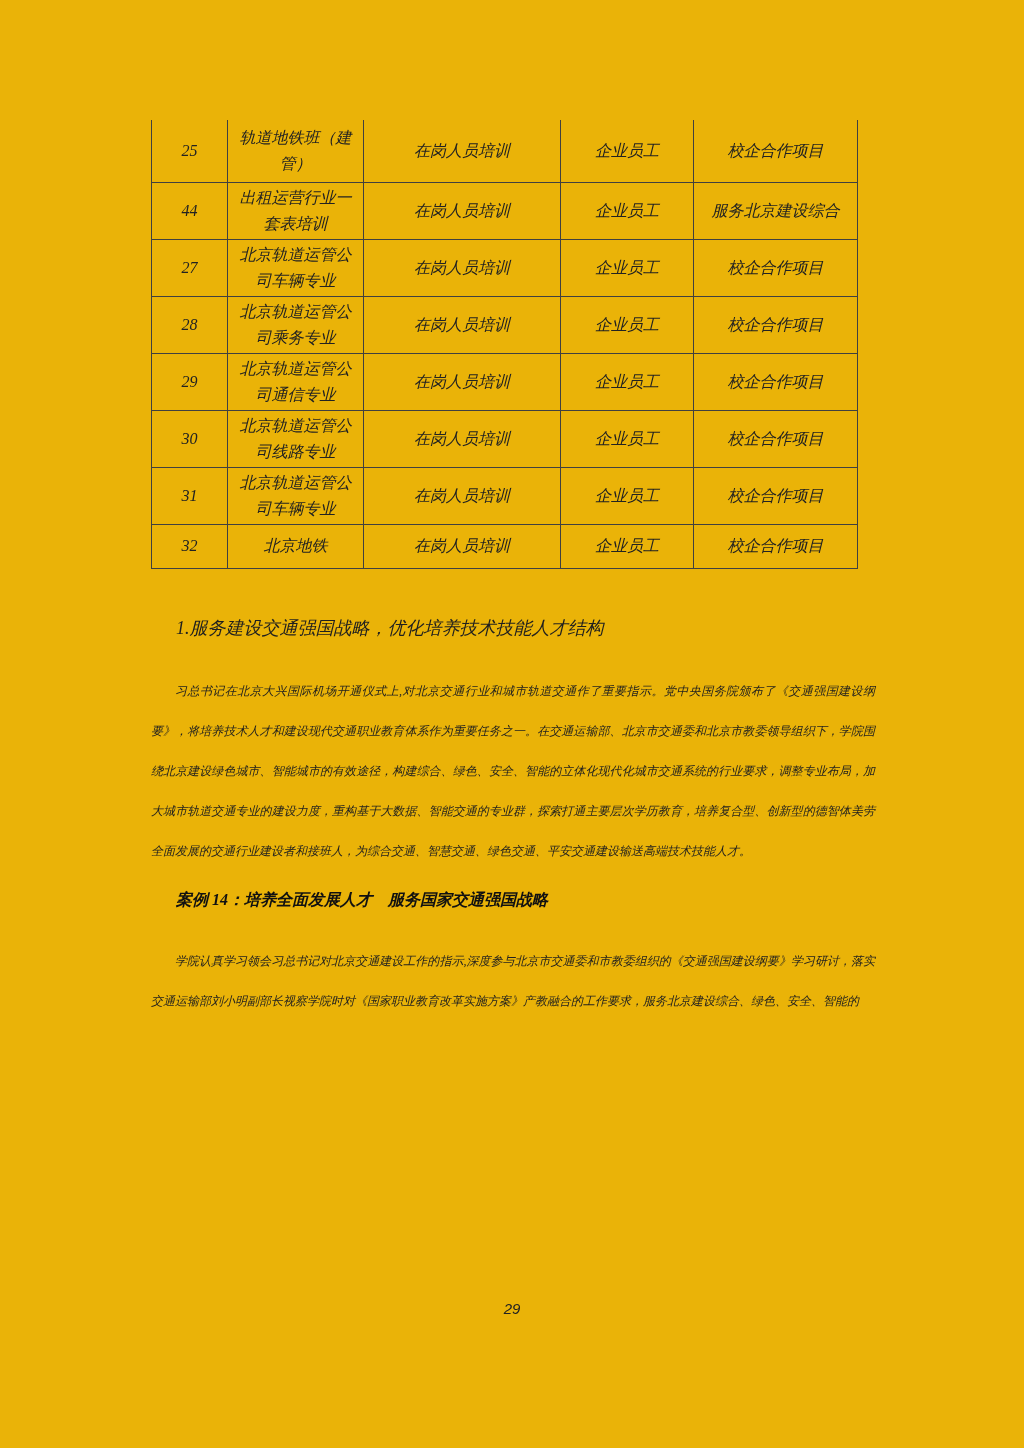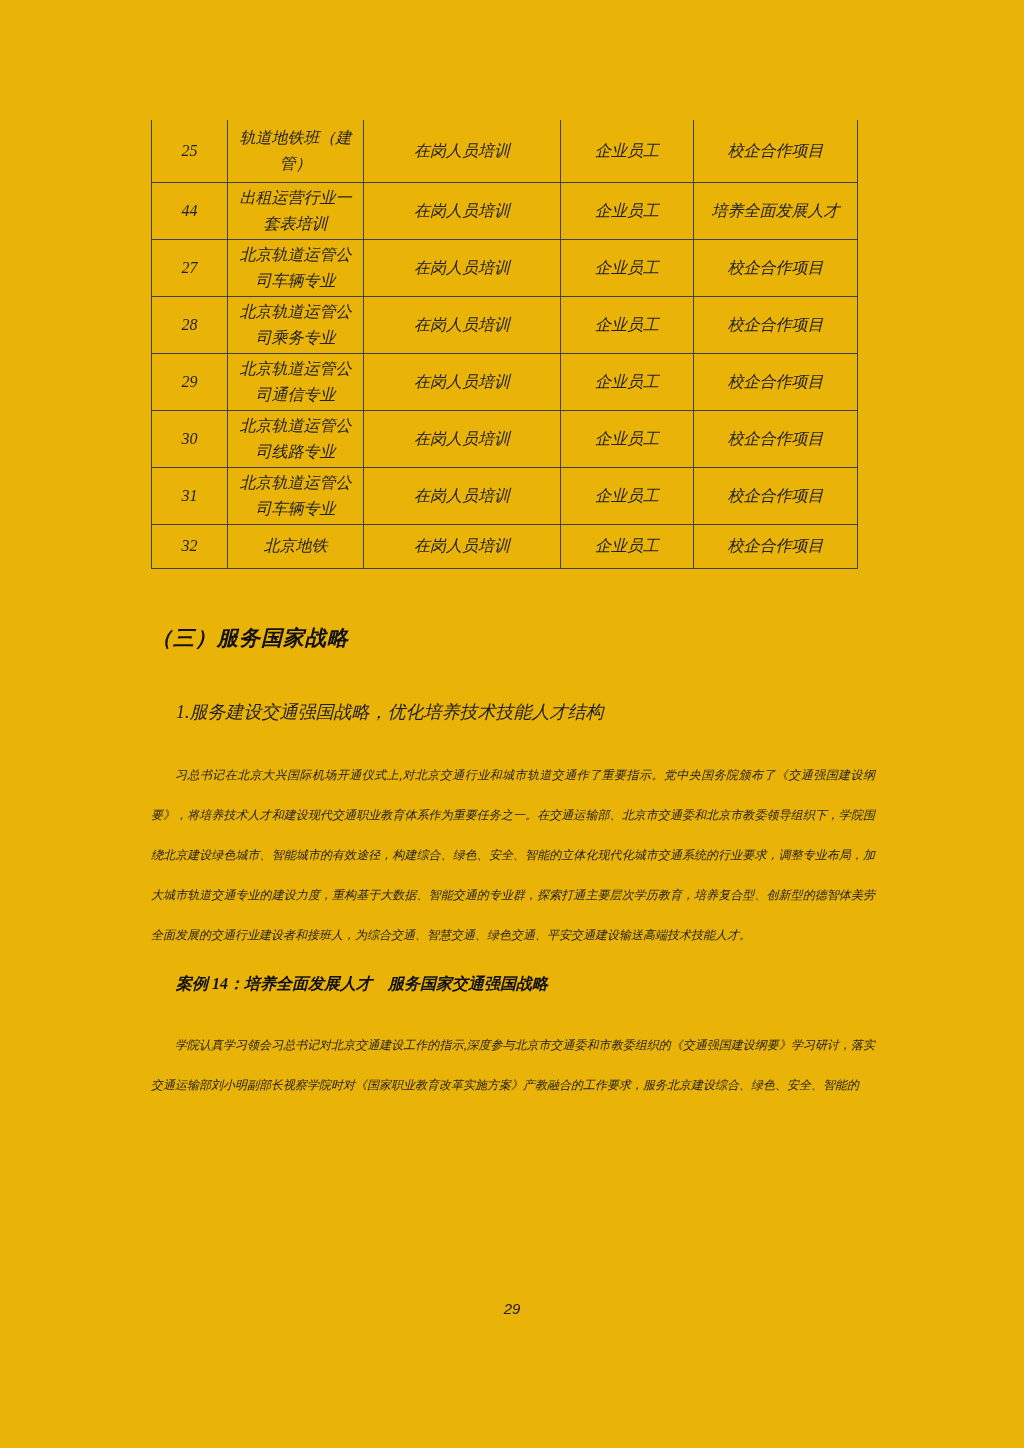--- a/index.html
+++ b/index.html
@@ -100,21 +100,21 @@
             <td>轨道地铁班（建管）</td>
             <td>在岗人员培训</td>
             <td>企业员工</td>
             <td>校企合作项目</td>
           </tr>
           <tr>
             <td>44</td>
             <td>出租运营行业一套表培训</td>
             <td>在岗人员培训</td>
             <td>企业员工</td>
-            <td>培养全面发展人才</td>
+            <td>服务北京建设综合</td>
           </tr>
           <tr>
             <td>27</td>
             <td>北京轨道运管公司车辆专业</td>
             <td>在岗人员培训</td>
             <td>企业员工</td>
             <td>校企合作项目</td>
           </tr>
           <tr>
             <td>28</td>
@@ -147,21 +147,20 @@
           <tr>
             <td>32</td>
             <td>北京地铁</td>
             <td>在岗人员培训</td>
             <td>企业员工</td>
             <td>校企合作项目</td>
           </tr>
         </tbody>
     </table>
 
-    <h2 class="section-heading">（三）服务国家战略</h2>
 
     <div class="sub-heading">1.服务建设交通强国战略，优化培养技术技能人才结构</div>
 
     <p class="body-paragraph">习总书记在北京大兴国际机场开通仪式上,对北京交通行业和城市轨道交通作了重要指示。党中央国务院颁布了《交通强国建设纲要》，将培养技术人才和建设现代交通职业教育体系作为重要任务之一。在交通运输部、北京市交通委和北京市教委领导组织下，学院围绕北京建设绿色城市、智能城市的有效途径，构建综合、绿色、安全、智能的立体化现代化城市交通系统的行业要求，调整专业布局，加大城市轨道交通专业的建设力度，重构基于大数据、智能交通的专业群，探索打通主要层次学历教育，培养复合型、创新型的德智体美劳全面发展的交通行业建设者和接班人，为综合交通、智慧交通、绿色交通、平安交通建设输送高端技术技能人才。</p>
 
     <div class="case-heading">案例 14：培养全面发展人才　服务国家交通强国战略</div>
 
     <p class="body-paragraph second">学院认真学习领会习总书记对北京交通建设工作的指示,深度参与北京市交通委和市教委组织的《交通强国建设纲要》学习研讨，落实交通运输部刘小明副部长视察学院时对《国家职业教育改革实施方案》产教融合的工作要求，服务北京建设综合、绿色、安全、智能的</p>
 
   </div>

